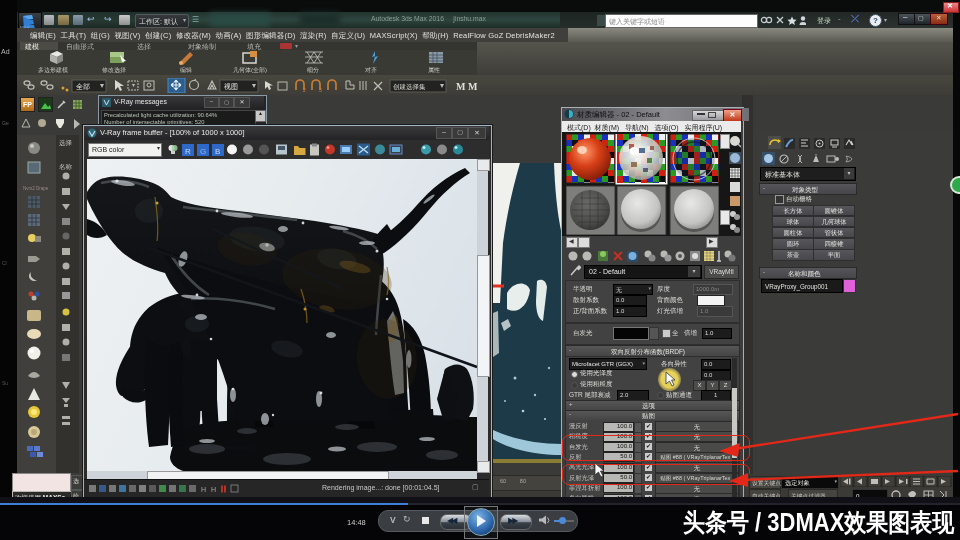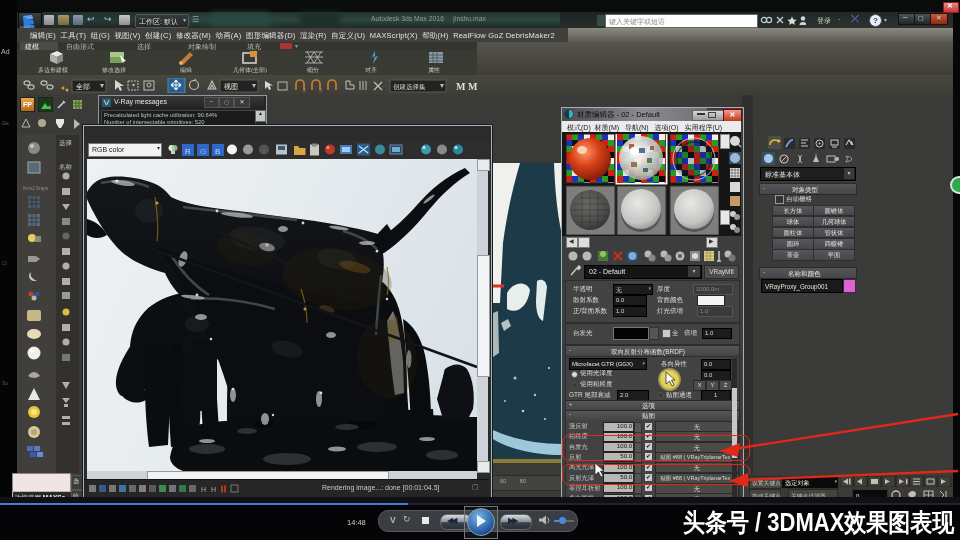--- a/index.html
+++ b/index.html
@@ -332,20 +332,30 @@
       <span class="abs" style="left:2px;top:1px;font-size:5.8px;color:#b8c4b8;white-space:nowrap;">Precalculated light cache utilization: 90.64%</span>
       <span class="abs" style="left:2px;top:8px;font-size:5.8px;color:#b8c4b8;white-space:nowrap;">Number of intersectable primitives: 520</span>
     </div>
     <div class="abs" style="left:156px;top:14px;width:9px;height:10px;background:#c8c8c8;border:1px solid #666;">
         <span style="position:absolute;left:2px;top:-1px;font-size:5px;color:#222;">▲</span>
       </div>
   </div>
 
   <div class="abs" style="left:83px;top:125px;width:407px;height:372px;background:#2b2b2b;border:1px solid #9fb6c2;box-shadow:0 0 0 1px #1a1a1a;">
 
+    <div class="abs" style="left:0;top:0;width:405px;height:14px;background:linear-gradient(180deg,#3a3a3c,#232325);">
+      <svg class="abs" style="left:3px;top:2px;" width="10" height="10">
+          <circle cx="5" cy="5" r="4.5" fill="#2a6a7a"></circle>
+          <path d="M2 3 L5 8 L8 3" stroke="#cde" stroke-width="1.2" fill="none"></path>
+        </svg>
+      <span class="abs" style="left:16px;top:2px;font-size:7.5px;color:#e8e8e8;white-space:nowrap;">V-Ray frame buffer - [100% of 1000 x 1000]</span>
+      <span class="abs" style="left:352px;top:1px;width:14px;height:10px;background:#3a3a3a;border:1px solid #555;color:#ccc;font-size:7px;text-align:center;line-height:8px;">–</span>
+      <span class="abs" style="left:368px;top:1px;width:14px;height:10px;background:#3a3a3a;border:1px solid #555;color:#ccc;font-size:6px;text-align:center;line-height:9px;">▢</span>
+      <span class="abs" style="left:384px;top:1px;width:16px;height:10px;background:#3a3a3a;border:1px solid #555;color:#ddd;font-size:6.5px;text-align:center;line-height:9px;">✕</span>
+    </div>
 
     <div class="abs" style="left:0;top:14px;width:405px;height:19px;background:#2d2d2d;">
       <div class="abs" style="left:4px;top:3px;width:72px;height:12px;background:#f2f2f0;border:1px solid #777;">
         <span class="abs" style="left:3px;top:2px;font-size:7px;color:#1a1a1a;white-space:nowrap;">RGB color</span>
         <span class="abs" style="right:1px;top:0px;color:#333;font-size:6px;">▾</span>
       </div>
       <svg class="abs" style="left:84px;top:3px;" width="320" height="13">
         <circle cx="3.5" cy="5" r="3" fill="#e8e8e8"></circle>
           <circle cx="6.5" cy="5" r="3" fill="#9ad0a0" opacity="0.85"></circle>
           <path d="M3 8 h4 v3 h-4 z" fill="#cfcfcf"></path>
@@ -542,21 +552,21 @@
       </svg>
       <span class="abs" style="left:238px;top:4px;font-size:7px;color:#c8c8c8;white-space:nowrap;">Rendering image...: done [00:01:04.5]</span>
       <span class="abs" style="left:388px;top:3px;font-size:7px;color:#999;">▢</span>
     </div>
   </div>
   <div class="abs" style="left:742px;top:95px;width:11px;height:380px;background:#31302e;"></div>
   <div class="abs" style="left:757px;top:427px;width:9px;height:1px;background:#7a6c2c;"></div>
   <div class="abs" style="left:760px;top:427px;width:2px;height:33px;background:#7a6c2c;"></div>
 
   <div class="abs" style="left:561px;top:107px;width:181px;height:398px;background:#3d3d3d;border:1px solid #a8b0b6;">
-    <div class="abs" style="left:0;top:0;width:145px;height:13px;background:linear-gradient(90deg,#4a4a4e,#8d8d91 55%,#707074);">
+    <div class="abs" style="left:0;top:0;width:187px;height:13px;background:linear-gradient(90deg,#4a4a4e,#8d8d91 55%,#707074);">
       <svg class="abs" style="left:2px;top:1px;" width="10" height="10">
           <circle cx="5" cy="5" r="4.5" fill="#103c48"></circle>
           <path d="M5 1 a4 4 0 0 1 0 8 z" fill="#3ab0c8"></path>
         </svg>
       <span class="abs" style="left:15px;top:2px;font-size:7.5px;color:#101014;white-space:nowrap;">材质编辑器 - 02 - Default</span>
       <span class="abs" style="left:130px;top:2px;width:30px;height:9px;background:linear-gradient(180deg,#d8d8da,#9a9aa0);border:1px solid #666;"></span>
       <span class="abs" style="left:135px;top:5px;width:8px;height:2px;background:#333;"></span>
       <span class="abs" style="left:146px;top:4px;width:6px;height:4px;border:1px solid #444;"></span>
       <span class="abs" style="left:161px;top:1px;width:17px;height:11px;background:linear-gradient(180deg,#f0a088,#c03818);border:1px solid #702;color:#fff;font-size:7px;text-align:center;line-height:10px;font-weight:bold;">✕</span>
     </div>

